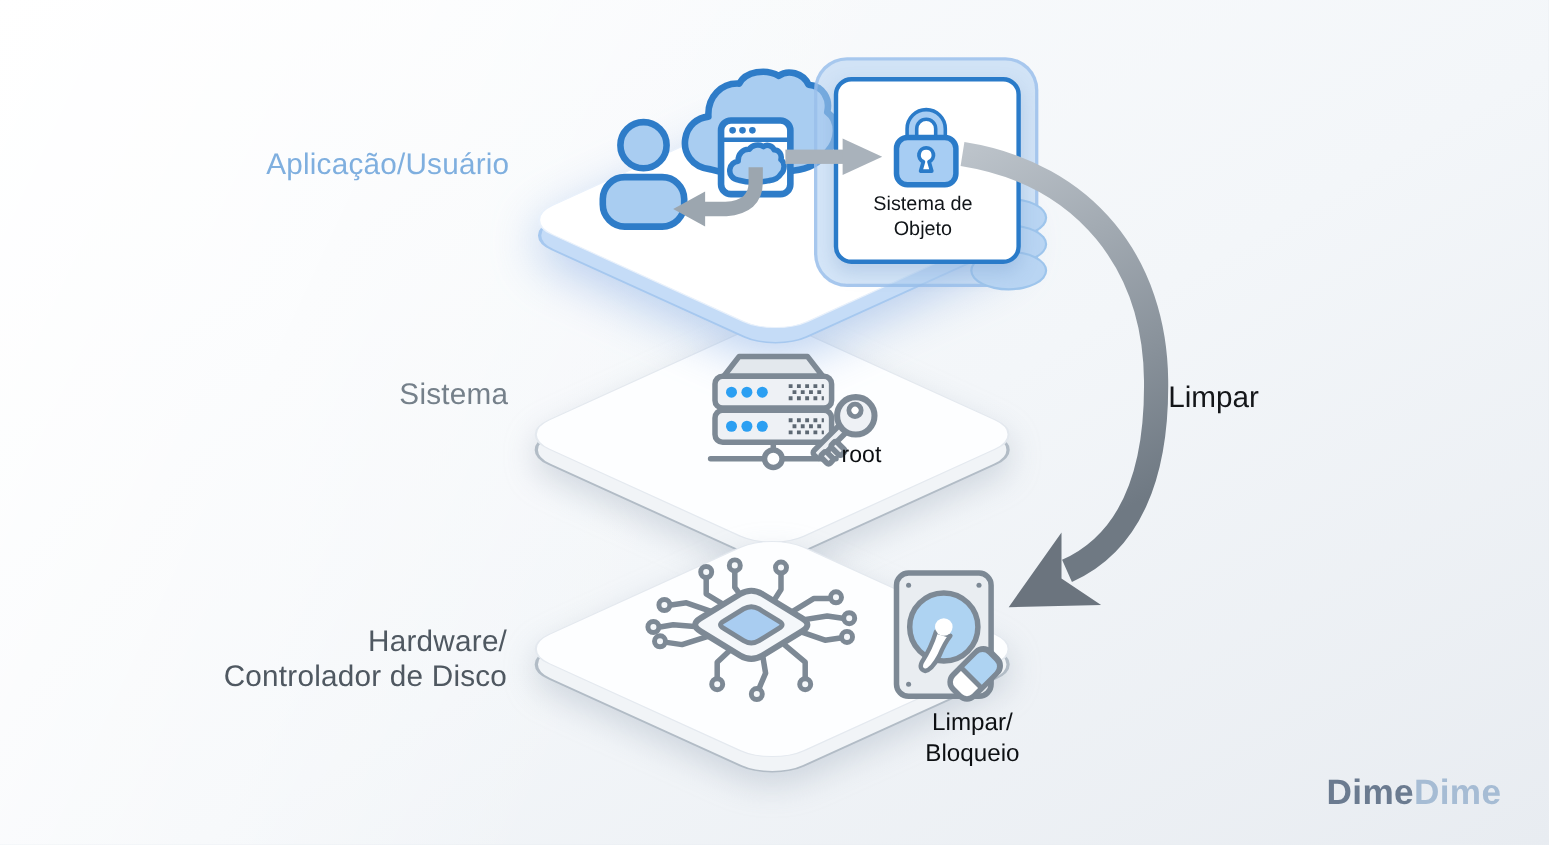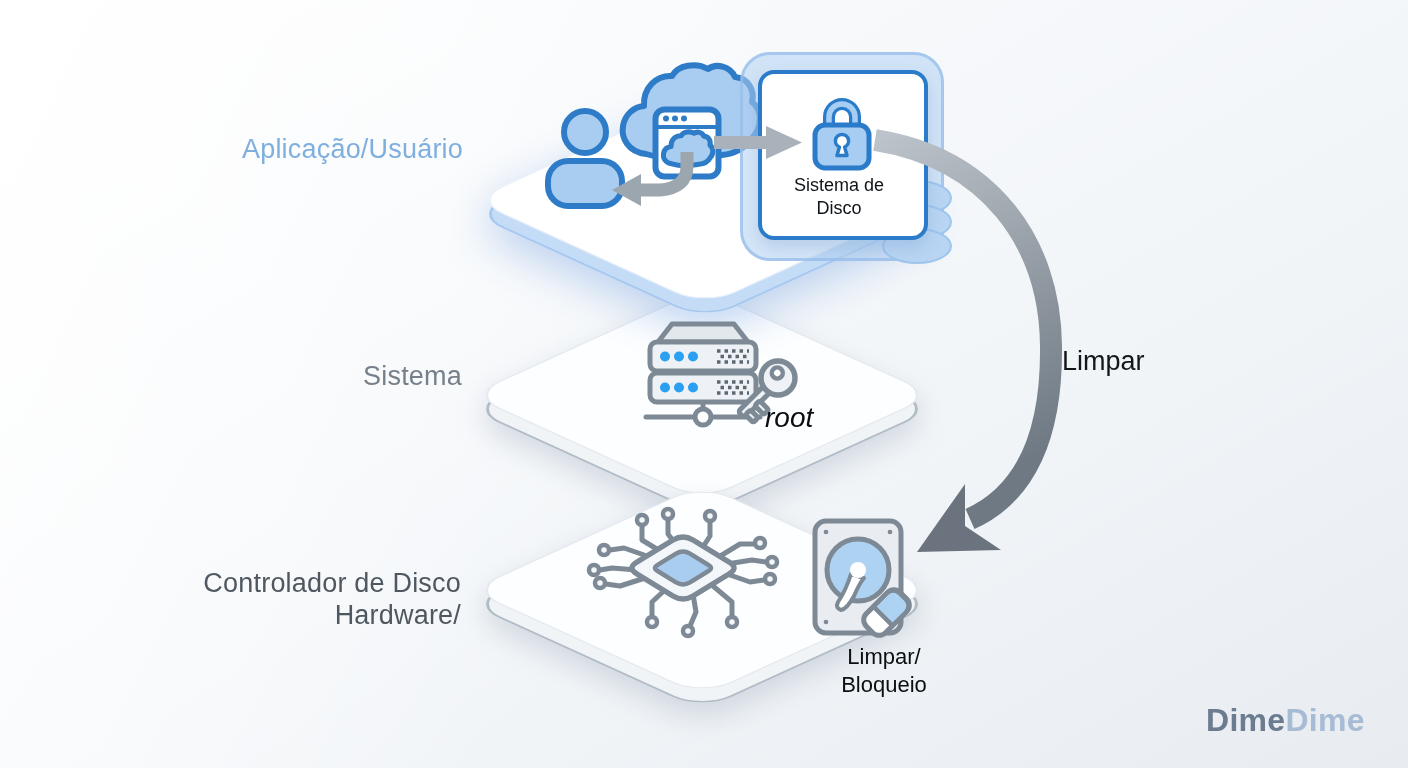--- a/index.html
+++ b/index.html
@@ -19,31 +19,31 @@
   .platform-app{left:540px;top:35px;z-index:2;filter:drop-shadow(0 14px 22px rgba(115,160,225,.45));}
   .platform-app .depth{background:#c5dcf7;border:3px solid #a6c8ef;}
   .platform-app .topface{background:#ffffff;border:2px solid #e9f1fb;}
   .platform-os{left:537px;top:230px;z-index:1;filter:drop-shadow(0 12px 14px rgba(140,155,175,.32));}
   .platform-os .depth,.platform-hw .depth{background:#f1f4f7;border:3px solid #b2bcc6;}
   .platform-os .topface,.platform-hw .topface{background:#fdfeff;border:2px solid #e4e9ef;}
   .platform-hw{left:537px;top:425px;z-index:1;filter:drop-shadow(0 12px 14px rgba(140,155,175,.32));}
   
   .layer-label{position:absolute;text-align:right;font-size:27px;line-height:1.18;letter-spacing:.2px;z-index:4;}
   .label-app{left:133px;top:134px;width:330px;color:#7fafdf;}
-  .label-os{left:132px;top:361px;width:330px;color:#75808a;}
+  .label-os{left:132px;top:343px;width:330px;color:#75808a;}
   .label-hw{left:131px;top:568px;width:330px;color:#4f5861;}
   
   .lock-outer{left:740px;top:52px;width:198px;height:203px;border-radius:30px;
     background:rgba(178,209,243,.55);border:3px solid rgba(150,188,233,.7);z-index:6;}
   .stack-ellipse{width:66px;height:32px;border-radius:50%;background:#b9d5f3;border:2px solid #9ec5ec;z-index:7;}
   .lock-inner{left:758px;top:70px;width:162px;height:162px;border-radius:16px;background:#ffffff;
     border:4px solid #2a7bc9;z-index:8;box-shadow:0 8px 16px rgba(100,140,190,.25);}
   .lock-text{left:760px;top:174px;width:158px;text-align:center;font-size:18px;line-height:1.25;color:#101418;z-index:9;}
   
-  .root-label{left:765px;top:402px;font-size:28px;color:#0c0f12;z-index:6;font-style:italic;}
+  .root-label{left:765px;top:402px;font-size:21px;color:#0c0f12;z-index:6;}
   .wipe-label{left:818px;top:643px;width:132px;text-align:center;font-size:22px;line-height:1.25;color:#0c0f12;z-index:11;}
   .bypass-label{left:1062px;top:346px;font-size:27px;color:#141619;z-index:9;}
   
   .brand{left:1206px;top:702px;font-size:32px;font-weight:700;letter-spacing:.3px;z-index:4;}
   .brand .p1{color:#6b7b90;}
   .brand .p2{color:#a6bcd4;}
   svg{display:block;overflow:visible;}
 </style>
 </head>
 <body>
@@ -73,22 +73,22 @@
     <div class="face topface"></div>
   </div>
 
   <div class="layer-label label-app">
     <span>Aplicação/Usuário</span>
   </div>
   <div class="layer-label label-os">
     <div>Sistema</div>
   </div>
   <div class="layer-label label-hw">
+    <div>Hardware/</div>
     <div>Controlador de Disco</div>
-    <div>Hardware/</div>
   </div>
 
   <svg class="abs" style="left:541px;top:106px;z-index:5" width="88" height="102" viewBox="0 0 88 102">
     <circle cx="44" cy="26" r="21" fill="#a9cdf1" stroke="#2e7cc8" stroke-width="6"></circle>
     <rect x="7" y="55" width="74" height="45" rx="20" fill="#a9cdf1" stroke="#2e7cc8" stroke-width="6"></rect>
   </svg>
 
   <svg class="abs" style="left:616px;top:60px;z-index:5" width="142" height="108" viewBox="0 0 142 108">
     <use href="#cloudPath" fill="#a9cdf1" stroke="#2e7cc8" stroke-width="6" stroke-linejoin="round"></use>
   </svg>
@@ -115,21 +115,21 @@
 
   <svg class="abs" style="left:812px;top:92px;z-index:9" width="60" height="80" viewBox="0 0 60 80">
     <path d="M17,38 V25 a13,13 0 0 1 26,0 V38" fill="none" stroke="#2a7bc9" stroke-width="12"></path>
     <path d="M17,38 V25 a13,13 0 0 1 26,0 V38" fill="none" stroke="#a7cdf3" stroke-width="5.5"></path>
     <rect x="3" y="33" width="54" height="43" rx="10" fill="#a7cdf3" stroke="#2a7bc9" stroke-width="5"></rect>
     <path d="M30,42.5 a6.5,6.5 0 0 0 -2.6,12.5 L25,63.5 h10 l-2.4,-8.5 A6.5,6.5 0 0 0 30,42.5 Z" fill="#ffffff" stroke="#2a7bc9" stroke-width="3.5" stroke-linejoin="round"></path>
   </svg>
 
   <div class="abs lock-text">
     <div>Sistema de</div>
-    <div>Disco</div>
+    <div>Objeto</div>
   </div>
 
   <svg class="abs" style="left:712px;top:126px;z-index:9" width="94" height="34" viewBox="0 0 94 34">
     <rect x="2" y="10" width="53" height="13" fill="#a9b2bb"></rect>
     <polygon points="54,0 54,33 90,16.5" fill="#a9b2bb"></polygon>
   </svg>
 
   <svg class="abs" style="left:858px;top:116px;z-index:9" width="235" height="475" viewBox="0 0 235 475">
     <path d="M17,24 C130,42 192,125 193,230 C194,318 168,378 112,403" fill="none" stroke="url(#bypassGrad)" stroke-width="22"></path>
     <polygon points="59,436 107,368 107,410 143,434" fill="#6b747e"></polygon>

